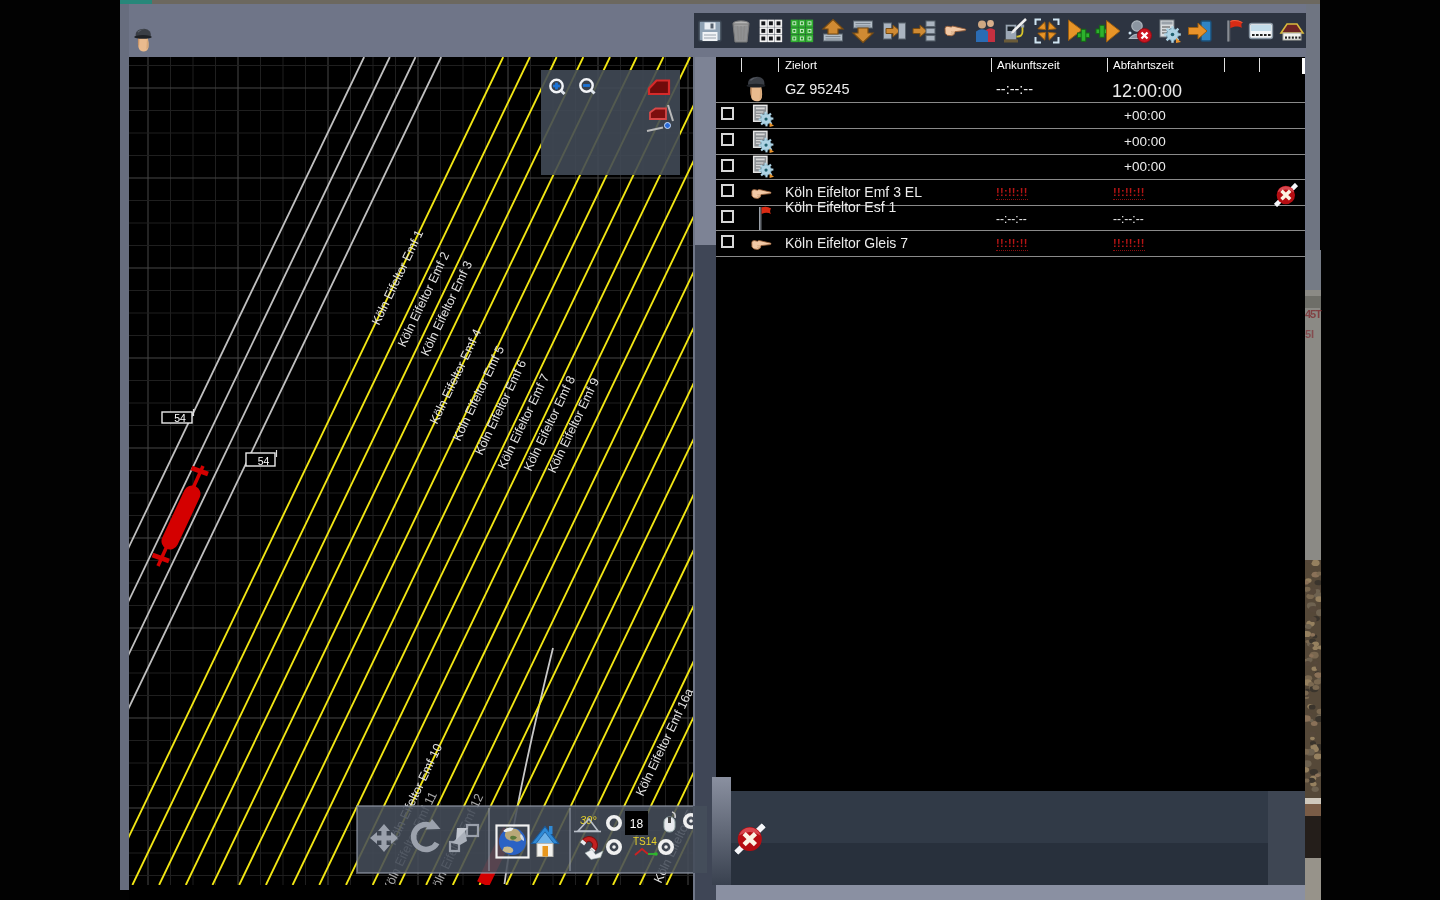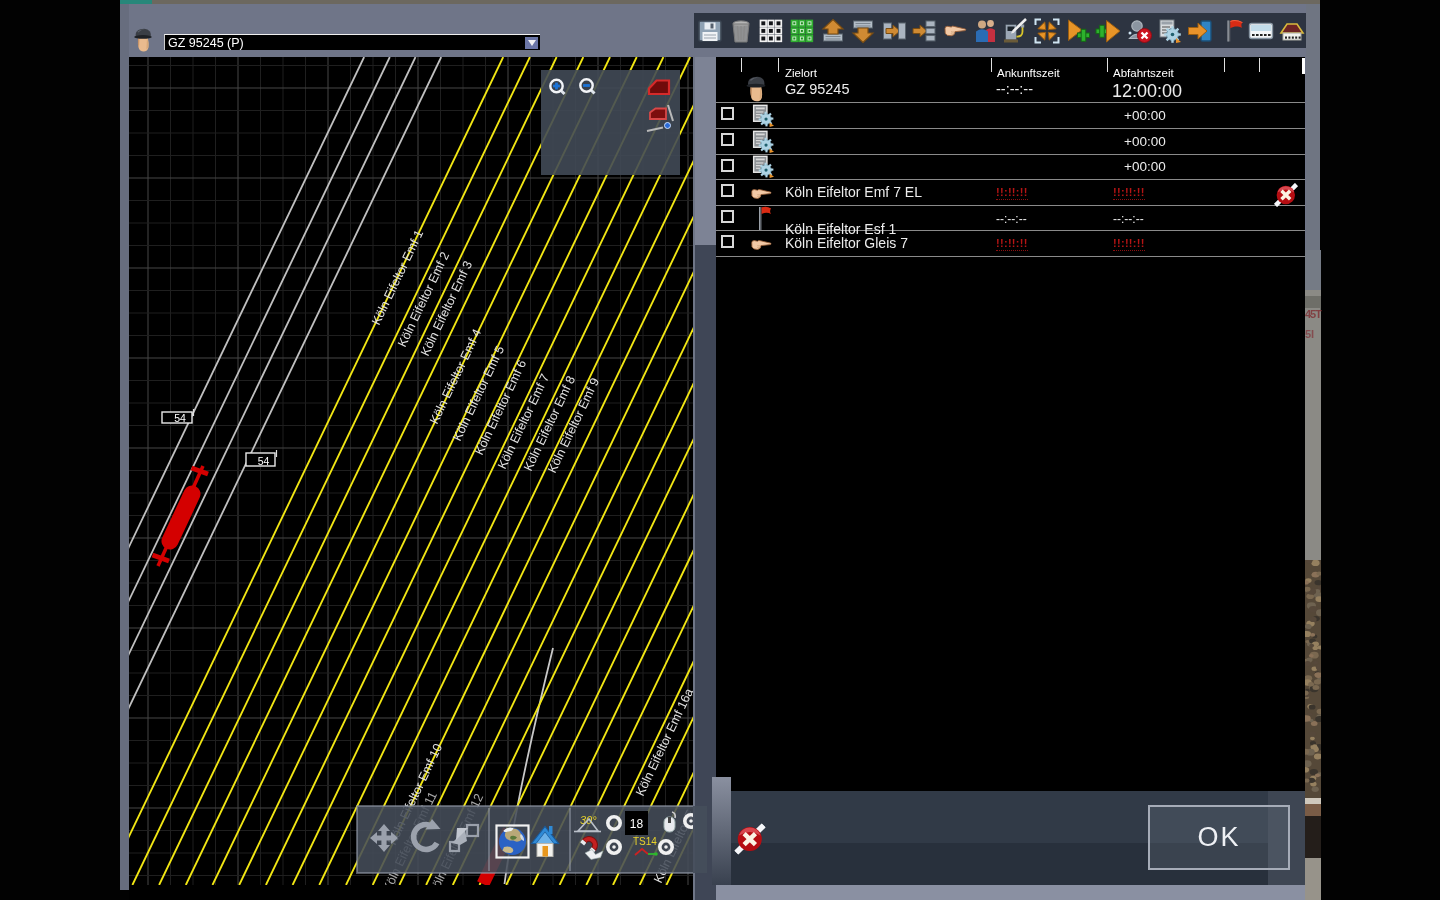--- a/index.html
+++ b/index.html
@@ -1,38 +1,32 @@
 <!DOCTYPE html>
 <html><head><meta charset="utf-8"><style>
 *{margin:0;padding:0;box-sizing:border-box}
 body{width:1440px;height:900px;background:#020202;overflow:hidden;position:relative;
  font-family:"Liberation Sans",sans-serif}
-.ht{position:absolute;top:10px;font-size:11.5px;color:#fff;white-space:nowrap}
+.ht{position:absolute;top:2px;font-size:11.5px;color:#fff;white-space:nowrap}
 .ct{position:absolute;color:#ececec;white-space:nowrap}
 </style></head><body>
 <div style="position:absolute;left:120px;top:0;width:1200px;height:900px">
  <div style="position:absolute;left:0;top:4px;width:1186px;height:886px;background:#6f7588"></div>
  <div style="position:absolute;left:0;top:4px;width:9px;height:886px;background:#676d7e"></div>
  <div style="position:absolute;left:1186px;top:4px;width:14px;height:246px;background:#6f7582"></div>
  <div style="position:absolute;left:0;top:0;width:32px;height:4px;background:#27877a"></div>
  <div style="position:absolute;left:32px;top:0;width:1168px;height:4px;background:#6c685f"></div>
  <div style="position:absolute;left:13px;top:28px"><svg width="20" height="24" viewBox="0 0 20 24">
         <path d="M5.2 9 q-0.8 11.5 1.8 13.2 q3.5 2.2 6.8 0.3 q2.4 -1.8 1.7 -8.5 l-0.8 -5 Z" fill="#e9ba8e"></path>
         <path d="M5 10 q-0.7 6.5 1 10.5 l0.4 -10.5 Z" fill="#c89468"></path>
         <path d="M14 9.5 q2 4.5 1.2 10 l-1.8 2 Z" fill="#d8a878"></path>
         <path d="M2.8 8.3 q-1 -5.6 4.8 -7.1 q6.5 -1.6 9.3 2.2 q1.2 1.8 0.8 4.9 Z" fill="#3a3e45"></path>
         <ellipse cx="10" cy="8.9" rx="8.8" ry="1.8" fill="#1e2126"></ellipse>
         <path d="M4.2 3.8 q3.4 -2.8 7.6 -2.2 q-4 0.2 -6.4 2.8 Z" fill="#5a5f68"></path>
       </svg></div>
- <div style="position:absolute;left:44px;top:34px;width:376px;height:16px;background:#000;border-top:1px solid #f0f0f0;border-left:1px solid #cfcfcf">
-   <div style="position:absolute;left:3px;top:1px;font-size:12.5px;color:#fff">GZ 95245 (P)</div>
-   <div style="position:absolute;right:2px;top:1.5px;width:13px;height:12px;background:#6b76a6">
-     <div style="position:absolute;left:2.5px;top:3px;width:0;height:0;border-left:4px solid transparent;border-right:4px solid transparent;border-top:6px solid #f2f2f2"></div>
-   </div>
- </div>
  <div style="position:absolute;left:574px;top:13px;width:612px;height:35px;background:#2d3441"></div>
  <div style="position:absolute;left:577px;top:18px;width:26px;height:26px"><svg width="26" height="26" viewBox="0 0 26 26">
         <rect x="2" y="3" width="22" height="20" rx="1.5" fill="#8fa2b4" stroke="#3c4653" stroke-width="1.6"></rect>
         <rect x="7.5" y="4.5" width="11" height="7" fill="#e9eef3"></rect>
         <rect x="13.5" y="5.5" width="3" height="5" fill="#55606e"></rect>
         <rect x="5.5" y="14" width="15" height="9" fill="#f0f3f6"></rect>
         <line x1="7" y1="17" x2="19" y2="17" stroke="#9aa4ae" stroke-width="1"></line>
         <line x1="7" y1="20" x2="19" y2="20" stroke="#9aa4ae" stroke-width="1"></line>
       </svg></div>
     <div style="position:absolute;left:608px;top:18px;width:26px;height:26px"><svg width="26" height="26" viewBox="0 0 26 26">
@@ -499,38 +493,38 @@
           <path d="M21 21 L26 24.5 L21 26 Z" fill="#e8922a"></path>
         </svg></div>
       <div class="ct" style="left:408px;top:102px;font-size:13.5px">+00:00</div>
       <div style="position:absolute;left:5px;top:127px;width:13px;height:13px;border:2px solid #d8d8d8;background:#000"></div>
       <div style="position:absolute;left:33px;top:129px"><svg width="24" height="15" viewBox="0 0 26 15">
           <g transform="translate(0,-4)">
             <path d="M3 9.5 Q3 7.2 5.8 7.3 L9.2 8 Q10.5 6.6 12.2 7.4 L23.2 10 Q24.8 10.7 23.2 11.6 L13 12.7 Q12.8 16.4 9.4 16.8 Q4.6 17.2 3.2 14.2 Z" fill="#f2c9a6" stroke="#9a5f38" stroke-width="0.9"></path>
             <path d="M9 12.8 q2 0.6 3.8 0 M8.8 14.8 q2 0.6 3.6 0" fill="none" stroke="#c89a74" stroke-width="0.8"></path>
           </g>
         </svg></div>
-      <div class="ct" style="left:69px;top:127px;font-size:14px">Köln Eifeltor Emf 7 EL</div>
+      <div class="ct" style="left:69px;top:127px;font-size:14px">Köln Eifeltor Emf 3 EL</div>
       <div class="ct" style="left:280px;top:129px;color:#b41414;font-weight:bold;font-size:11px;letter-spacing:0.3px;border-bottom:1px dotted #8a1010;padding-bottom:1px">!!:!!:!!</div>
       <div class="ct" style="left:397px;top:129px;color:#b41414;font-weight:bold;font-size:11px;letter-spacing:0.3px;border-bottom:1px dotted #8a1010;padding-bottom:1px">!!:!!:!!</div>
       <div style="position:absolute;left:557px;top:125px"><svg width="26" height="26" viewBox="0 0 30 30">
           <line x1="3" y1="27" x2="27" y2="3" stroke="#dde1e7" stroke-width="4.2"></line>
           <line x1="22" y1="8" x2="27" y2="3" stroke="#f5f7fa" stroke-width="5"></line>
           <line x1="3" y1="27" x2="8" y2="22" stroke="#f5f7fa" stroke-width="5"></line>
           <circle cx="14.8" cy="15" r="10.6" fill="#b50d12"></circle>
           <path d="M5.2 12 a 10 10 0 0 1 19.2 0 q -9.6 -6.5 -19.2 0 Z" fill="#d8474e"></path>
           <path d="M9.8 10.2 L19.8 20 M19.8 10.2 L9.8 20" stroke="#fbf3e4" stroke-width="4"></path>
         </svg></div>
       <div style="position:absolute;left:5px;top:153px;width:13px;height:13px;border:2px solid #d8d8d8;background:#000"></div>
       <div style="position:absolute;left:38px;top:149px"><svg width="20" height="25" viewBox="0 0 20 25">
           <rect x="5" y="1" width="2.6" height="23" fill="#5a5f66"></rect>
           <rect x="5" y="1" width="1.1" height="23" fill="#9aa0a8"></rect>
           <path d="M7.6 1.5 q5 -2 9.5 1 q-2 2.5 0 5.5 q-4.5 -2.5 -9.5 0 Z" fill="#d92b14"></path>
         </svg></div>
-      <div class="ct" style="left:69px;top:164px;font-size:14px">Köln Eifeltor Esf 1</div>
+      <div class="ct" style="left:69px;top:142px;font-size:14px">Köln Eifeltor Esf 1</div>
       <div class="ct" style="left:280px;top:155px;font-size:12px">--:--:--</div>
       <div class="ct" style="left:397px;top:155px;font-size:12px">--:--:--</div>
       <div style="position:absolute;left:5px;top:178px;width:13px;height:13px;border:2px solid #d8d8d8;background:#000"></div>
       <div style="position:absolute;left:33px;top:180px"><svg width="24" height="15" viewBox="0 0 26 15">
           <g transform="translate(0,-4)">
             <path d="M3 9.5 Q3 7.2 5.8 7.3 L9.2 8 Q10.5 6.6 12.2 7.4 L23.2 10 Q24.8 10.7 23.2 11.6 L13 12.7 Q12.8 16.4 9.4 16.8 Q4.6 17.2 3.2 14.2 Z" fill="#f2c9a6" stroke="#9a5f38" stroke-width="0.9"></path>
             <path d="M9 12.8 q2 0.6 3.8 0 M8.8 14.8 q2 0.6 3.6 0" fill="none" stroke="#c89a74" stroke-width="0.8"></path>
           </g>
         </svg></div>
       <div class="ct" style="left:69px;top:178px;font-size:14px">Köln Eifeltor Gleis 7</div>
@@ -541,21 +535,20 @@
  <div style="position:absolute;left:1148px;top:791px;width:38px;height:94px;background:#3e4653"></div>
  <div style="position:absolute;left:592px;top:777px;width:19px;height:108px;background:linear-gradient(#8a90a0,#39414f)"></div>
  <div style="position:absolute;left:613px;top:822px"><svg width="34" height="34" viewBox="0 0 30 30">
         <line x1="3" y1="27" x2="27" y2="3" stroke="#dde1e7" stroke-width="4.2"></line>
         <line x1="22" y1="8" x2="27" y2="3" stroke="#f5f7fa" stroke-width="5"></line>
         <line x1="3" y1="27" x2="8" y2="22" stroke="#f5f7fa" stroke-width="5"></line>
         <circle cx="14.8" cy="15" r="10.6" fill="#b50d12"></circle>
         <path d="M5.2 12 a 10 10 0 0 1 19.2 0 q -9.6 -6.5 -19.2 0 Z" fill="#d8474e"></path>
         <path d="M9.8 10.2 L19.8 20 M19.8 10.2 L9.8 20" stroke="#fbf3e4" stroke-width="4"></path>
       </svg></div>
- <div style="position:absolute;left:1028px;top:805px;width:142px;height:65px;border:2px solid #a6acb8;background:rgba(125,135,152,0.22);color:#eef0f4;font-size:27px;letter-spacing:2px;text-align:center;line-height:61px">OK</div>
  <div style="position:absolute;left:596px;top:885px;width:590px;height:15px;background:#8a90a2"></div>
 </div>
 <div style="position:absolute;left:1305px;top:250px;width:16px;height:40px;background:#757b85"></div>
 <div style="position:absolute;left:1305px;top:290px;width:16px;height:275px;background:#8b8a85"></div>
 <div style="position:absolute;left:1305px;top:296px;width:16px;height:14px;background:#6e6e68"></div>
 <div style="position:absolute;left:1305px;top:308px;width:15px;height:20px;background:#8b8a85;color:rgba(125,40,45,0.75);font:bold 11px 'Liberation Sans',sans-serif;letter-spacing:-1px;filter:blur(0.6px)">45T</div>
 <div style="position:absolute;left:1305px;top:328px;width:13px;height:18px;background:#8b8a85;color:rgba(130,50,55,0.7);font:bold 11px 'Liberation Sans',sans-serif;filter:blur(0.6px)">5I</div>
 <div style="position:absolute;left:1305px;top:560px;width:16px;height:240px;overflow:hidden"><svg width="16" height="240">
       <rect width="16" height="240" fill="#554838"></rect>
       <ellipse cx="5.2" cy="36.2" rx="3.8" ry="2.8" fill="#7a6850"></ellipse>

